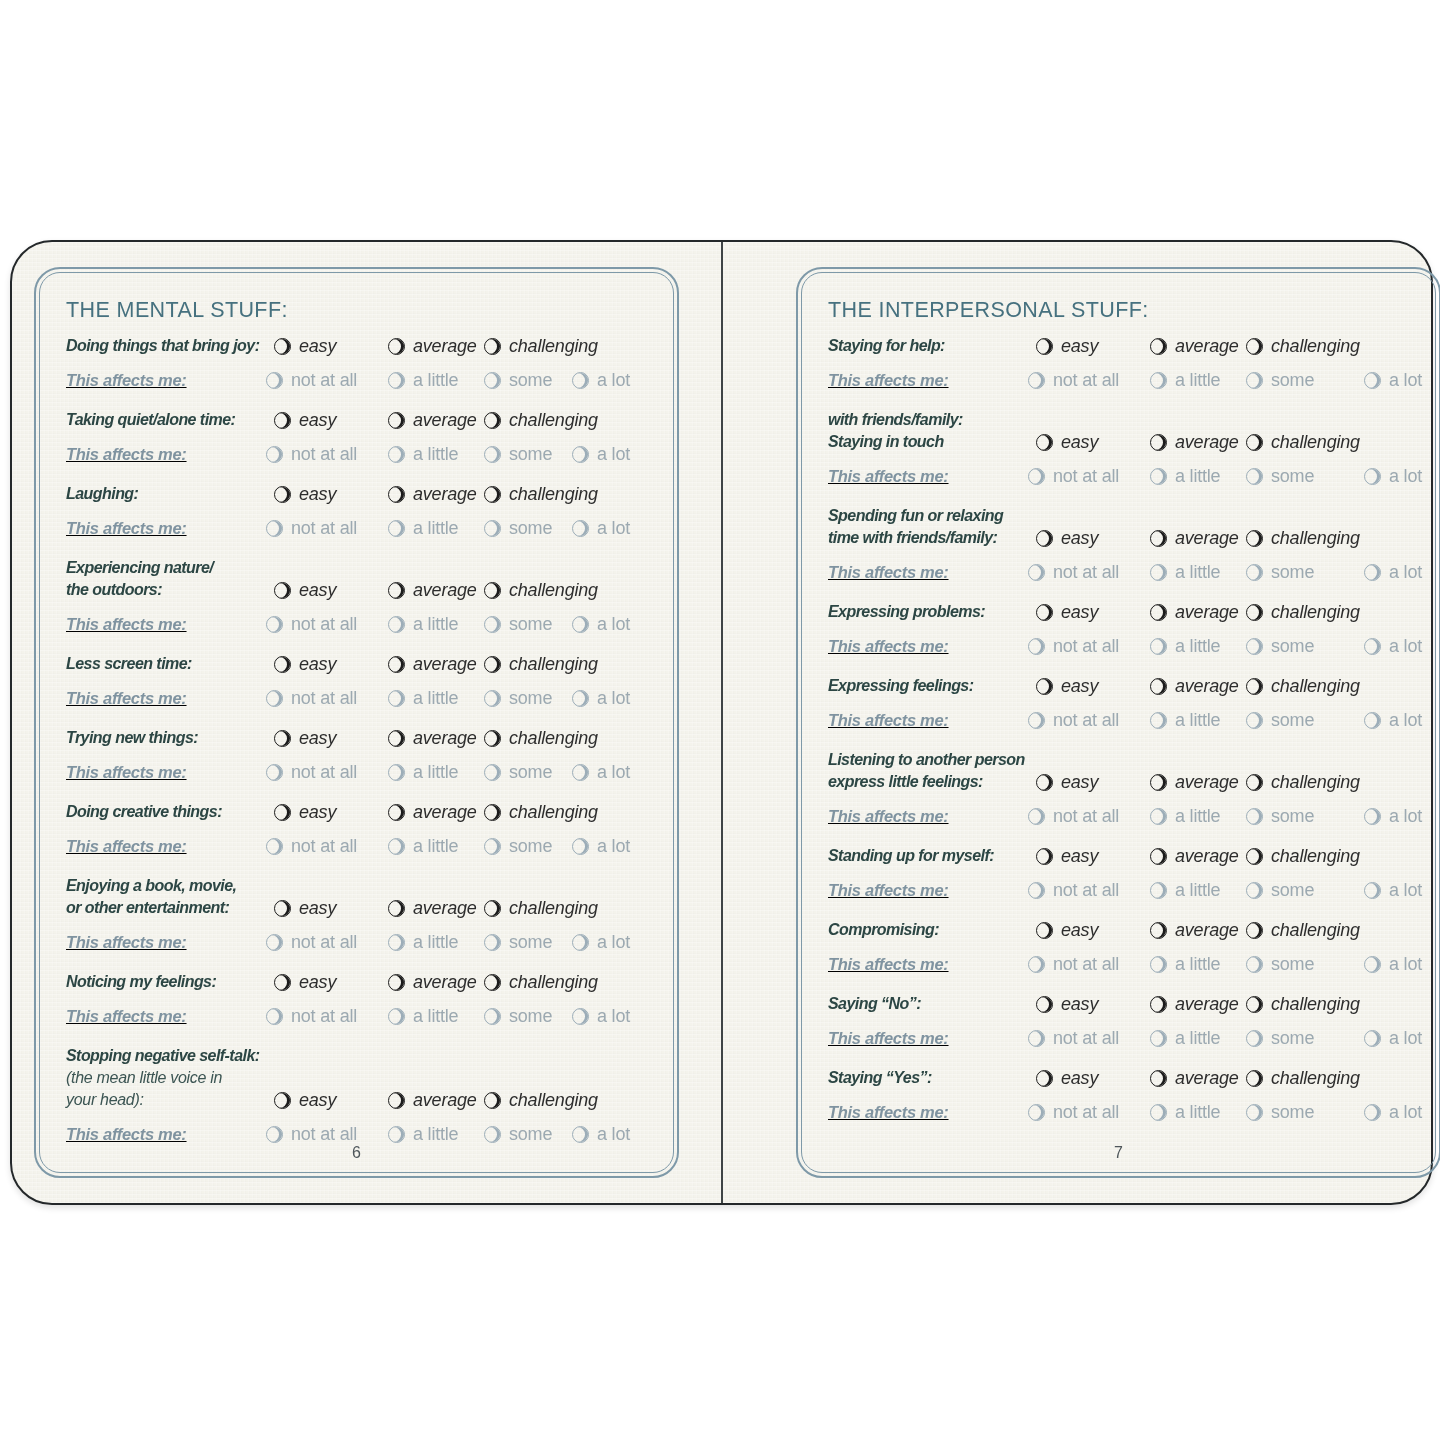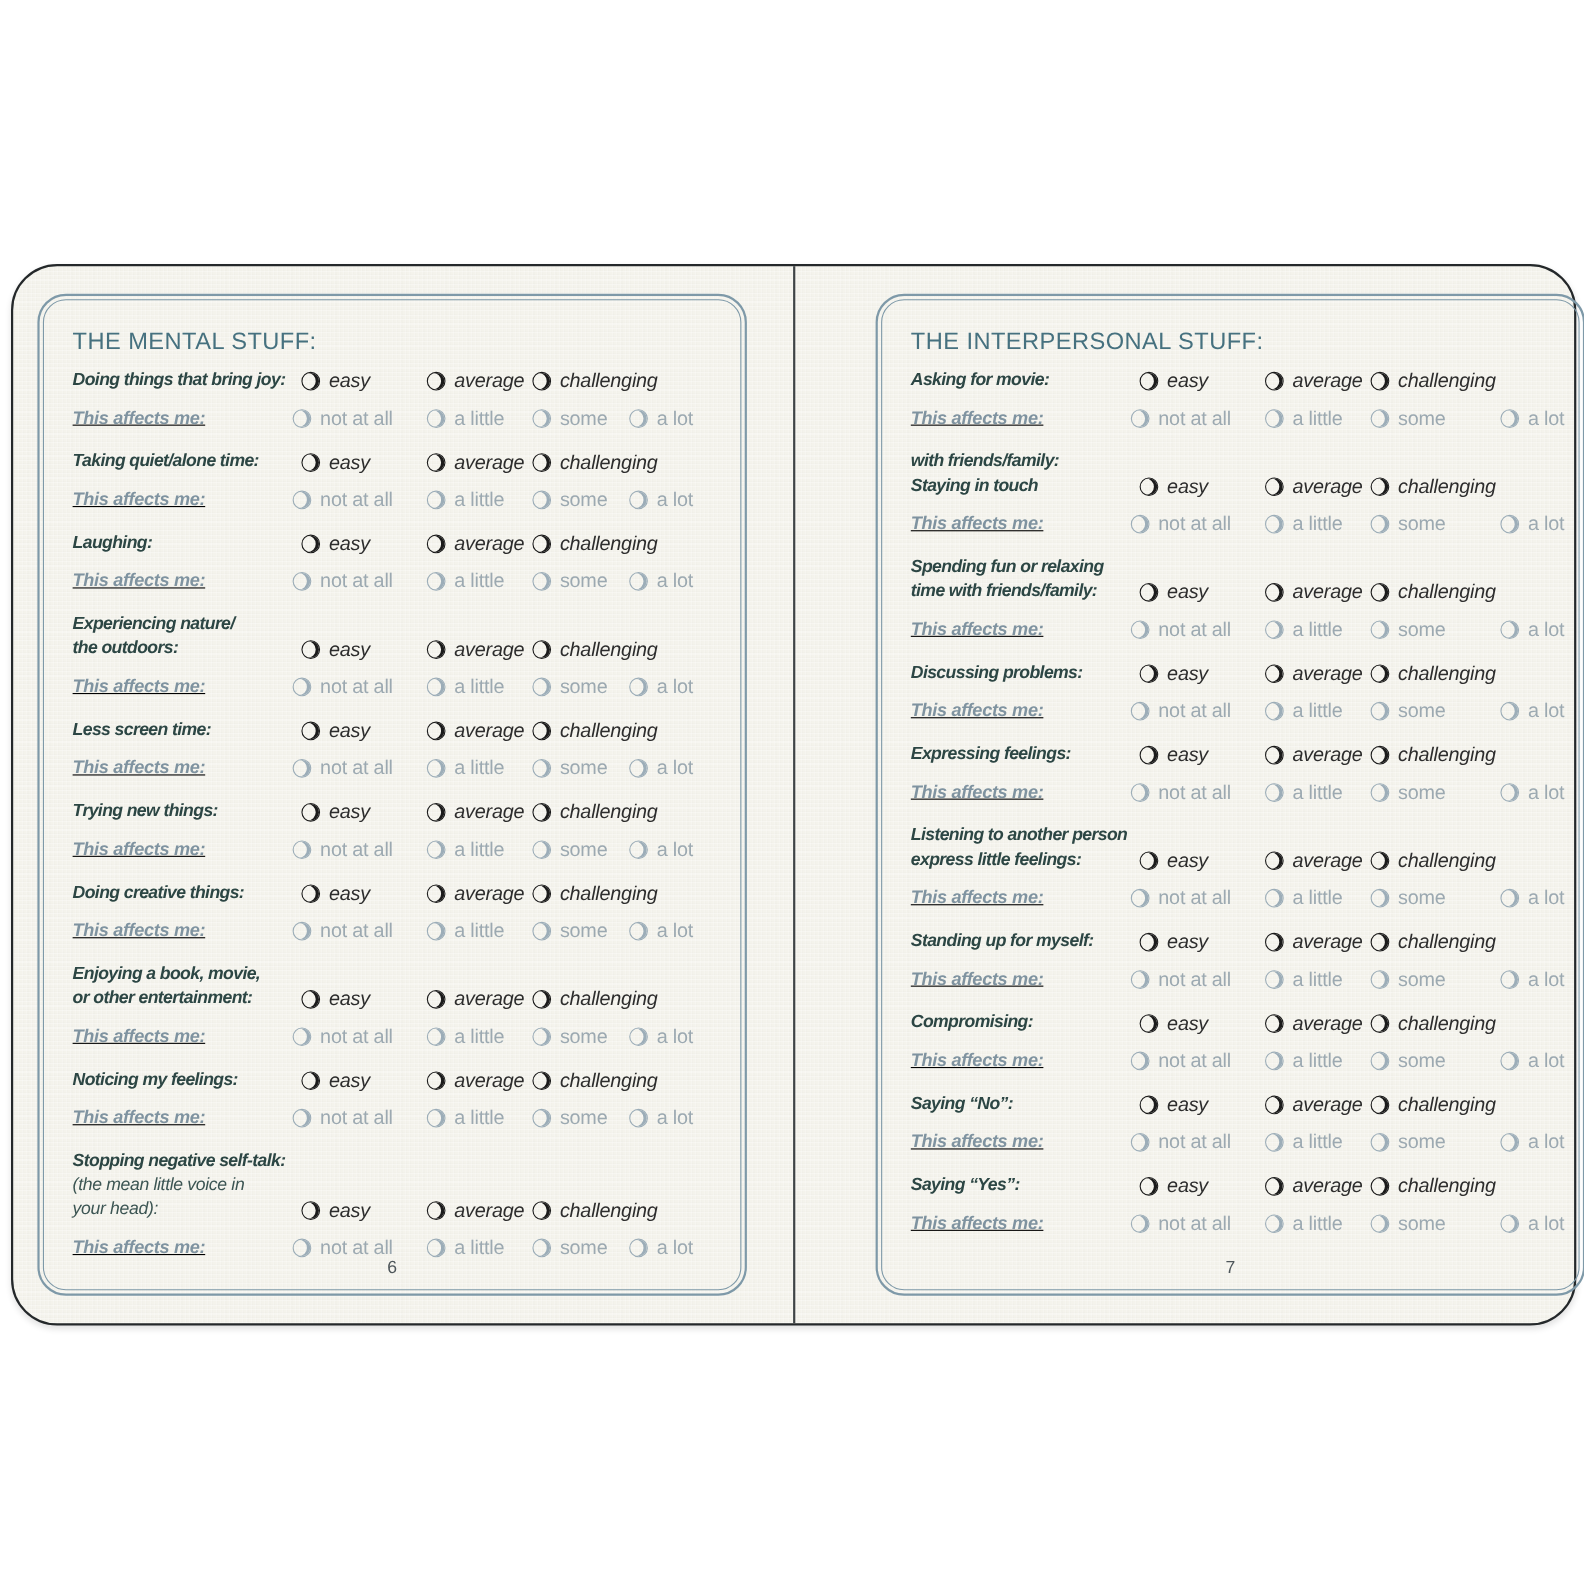--- a/index.html
+++ b/index.html
@@ -470,21 +470,21 @@
       </div>
     </section>
 
     <section class="frame-outer frame-right">
       <div class="frame-inner">
         <h1 class="page-title">THE INTERPERSONAL STUFF:</h1>
         <div class="items">
             <div class="qrow">
     <div class="qtop">
       <div class="qlabel">
-                  <span class="line">Asking for movie:</span>
+                  <span class="line">Staying for help:</span>
                 </div>
     <span class="opt opt-rating" style="left: 208px;">
                   <span class="radio"></span>
                   <span class="opt-label">easy</span>
                 </span>
                 <span class="opt opt-rating" style="left: 322px;">
                   <span class="radio"></span>
                   <span class="opt-label">average</span>
                 </span>
                 <span class="opt opt-rating" style="left: 418px;">
@@ -586,21 +586,21 @@
                 </span>
                 <span class="opt opt-affects" style="left: 536px;">
                   <span class="radio"></span>
                   <span class="opt-label">a lot</span>
                 </span>
               </div>
   </div>
             <div class="qrow">
     <div class="qtop">
       <div class="qlabel">
-                  <span class="line">Discussing problems:</span>
+                  <span class="line">Expressing problems:</span>
                 </div>
     <span class="opt opt-rating" style="left: 208px;">
                   <span class="radio"></span>
                   <span class="opt-label">easy</span>
                 </span>
                 <span class="opt opt-rating" style="left: 322px;">
                   <span class="radio"></span>
                   <span class="opt-label">average</span>
                 </span>
                 <span class="opt opt-rating" style="left: 418px;">
@@ -815,21 +815,21 @@
                 </span>
                 <span class="opt opt-affects" style="left: 536px;">
                   <span class="radio"></span>
                   <span class="opt-label">a lot</span>
                 </span>
               </div>
   </div>
             <div class="qrow">
     <div class="qtop">
       <div class="qlabel">
-                  <span class="line">Saying “Yes”:</span>
+                  <span class="line">Staying “Yes”:</span>
                 </div>
     <span class="opt opt-rating" style="left: 208px;">
                   <span class="radio"></span>
                   <span class="opt-label">easy</span>
                 </span>
                 <span class="opt opt-rating" style="left: 322px;">
                   <span class="radio"></span>
                   <span class="opt-label">average</span>
                 </span>
                 <span class="opt opt-rating" style="left: 418px;">

